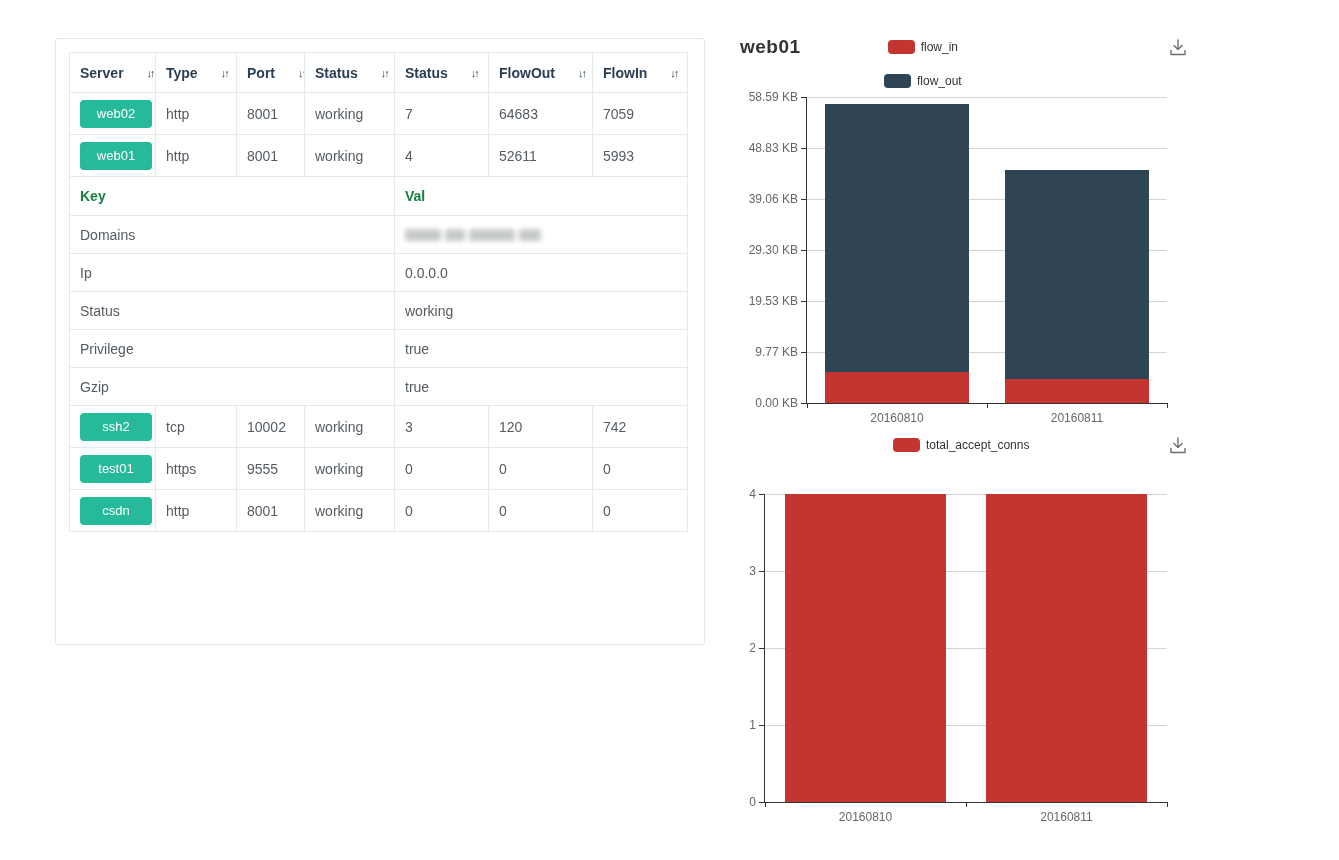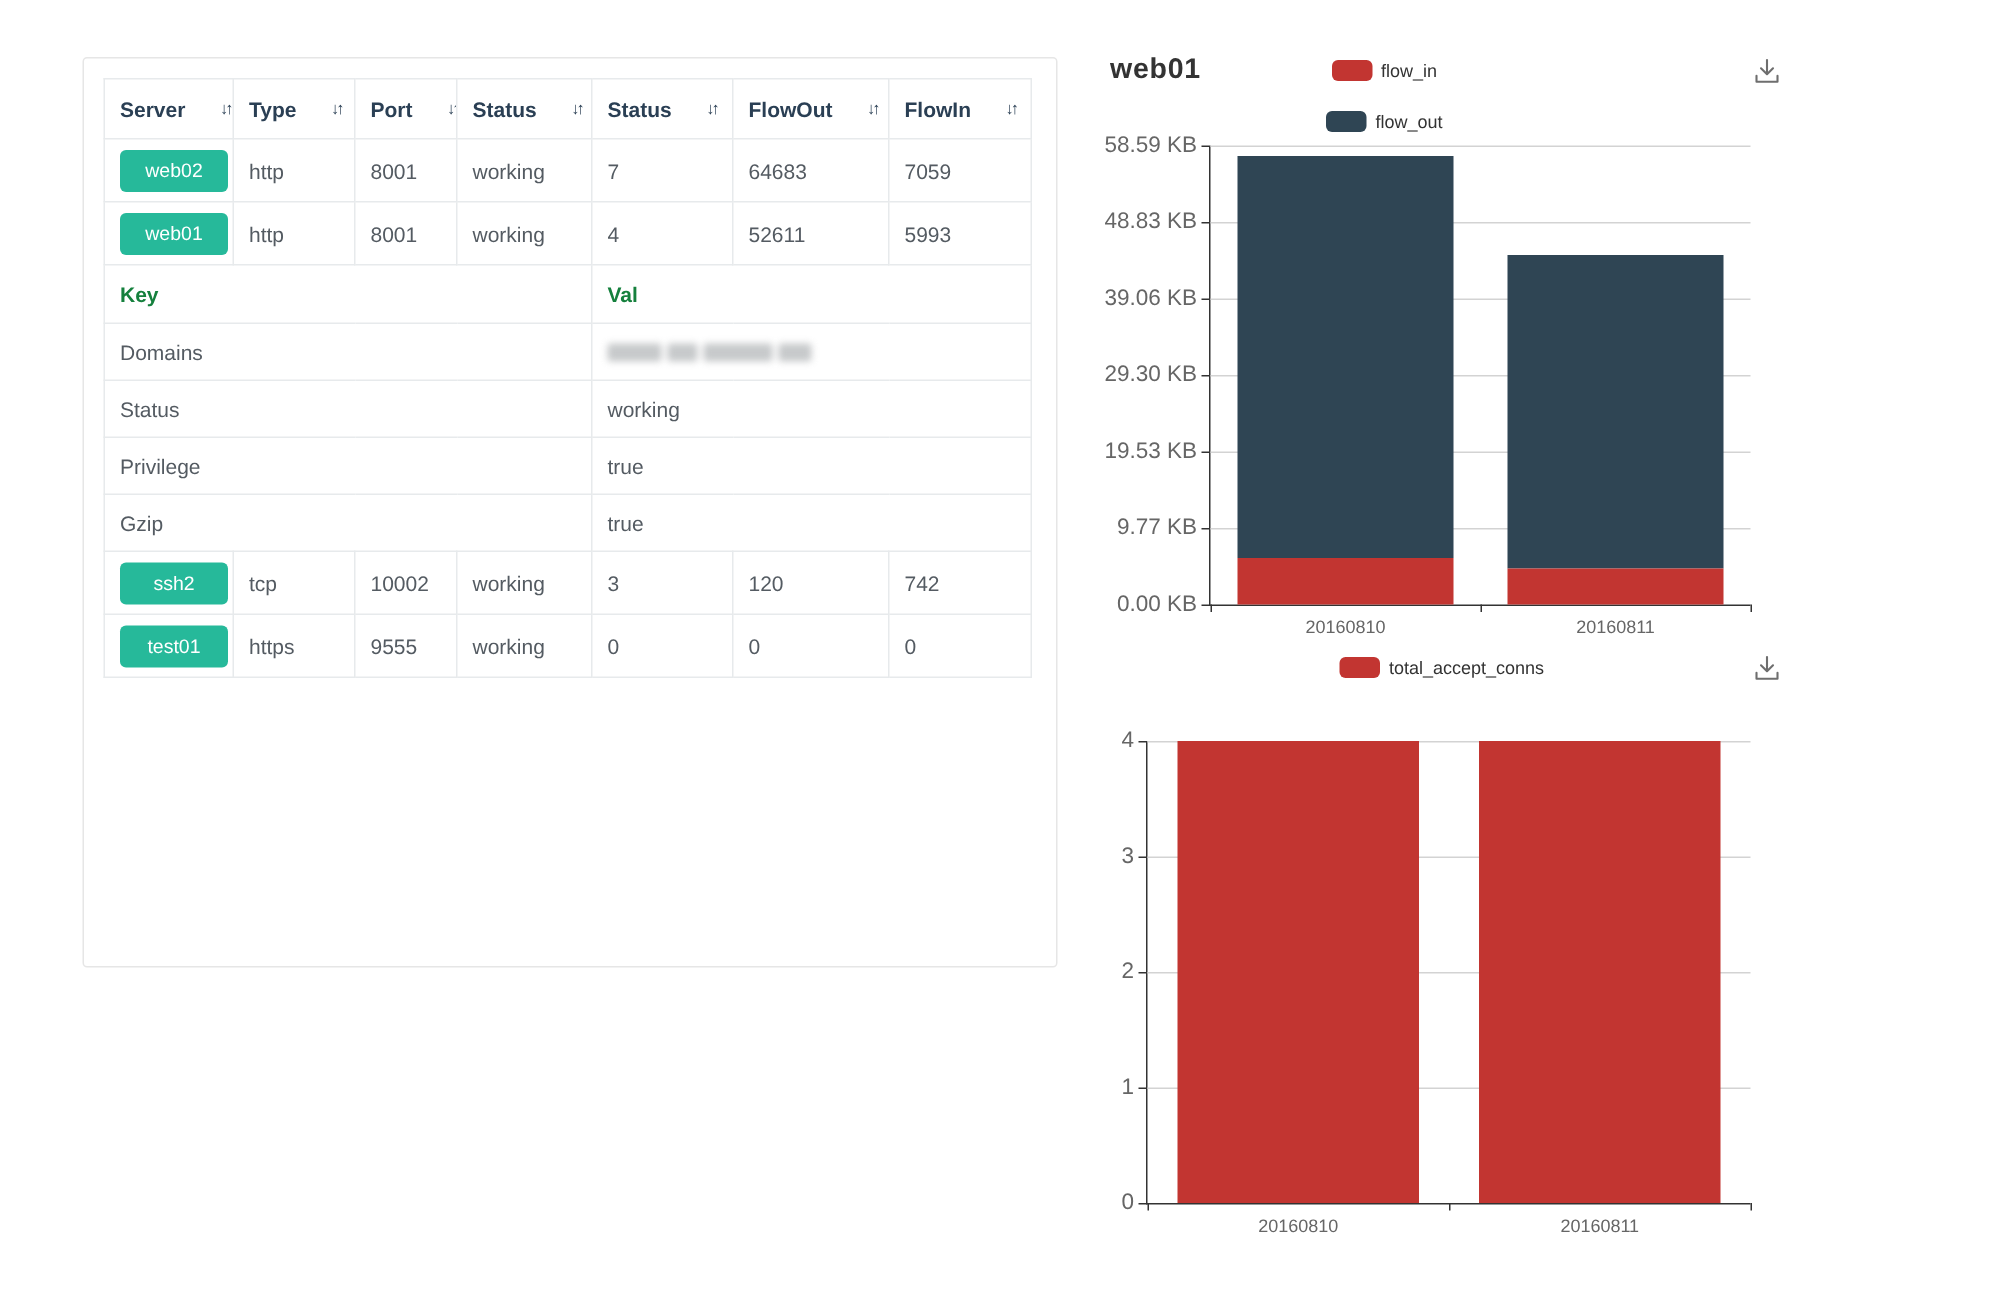--- a/index.html
+++ b/index.html
@@ -43,21 +43,21 @@
   .legend-label { font-size:12px; color:#333; }
   .dl { position:absolute; width:24px; height:24px; cursor:pointer; }
   .dl1 { left:1166px; top:36px; }
   .dl2 { left:1166px; top:434px; }
 
   .plot { position:absolute; border-left:1px solid #333; border-bottom:1px solid #333; }
   #plot0 { left:806px; top:97px;  width:361px; height:307px; }
   #plot1 { left:764px; top:494px; width:403px; height:309px; }
   .gridline { position:absolute; left:0; width:100%; height:1px; background:#d3d3d3; }
   .ylab { position:absolute; left:-79px; width:70px; text-align:right;
-    font-size:15px; color:#666; line-height:16px; }
+    font-size:12px; color:#666; line-height:16px; }
   .ytk { position:absolute; left:-6px; width:5px; height:1px; background:#333; }
   .xtk { position:absolute; width:1px; height:5px; background:#333; }
   .xlab { position:absolute; text-align:center; font-size:12px; color:#666; height:14px; }
   .bar { position:absolute; bottom:0; display:flex; flex-direction:column-reverse; }
   .seg { width:100%; }
 </style>
 </head>
 <body>
 
 <div id="page">
@@ -145,20 +145,24 @@
       <tr class="r-kv">
         <td colspan="4">Domains</td>
         <td colspan="3"><span class="blurline">
                 <span class="bb1"></span>
                 <span class="bb2"></span>
                 <span class="bb3"></span>
                 <span class="bb4"></span>
               </span></td>
       </tr>
       <tr class="r-kv">
+        <td colspan="4">Ip</td>
+        <td colspan="3">0.0.0.0</td>
+      </tr>
+      <tr class="r-kv">
         <td colspan="4">Status</td>
         <td colspan="3">working</td>
       </tr>
       <tr class="r-kv">
         <td colspan="4">Privilege</td>
         <td colspan="3">true</td>
       </tr>
       <tr class="r-kv">
         <td colspan="4">Gzip</td>
         <td colspan="3">true</td>
@@ -170,20 +174,29 @@
         <td>10002</td>
         <td>working</td>
         <td>3</td>
         <td>120</td>
         <td>742</td>
       </tr>
       <tr class="r-srv">
         <td><span class="btn-server">test01</span></td>
         <td>https</td>
         <td>9555</td>
+        <td>working</td>
+        <td>0</td>
+        <td>0</td>
+        <td>0</td>
+      </tr>
+      <tr class="r-srv">
+        <td><span class="btn-server">csdn</span></td>
+        <td>http</td>
+        <td>8001</td>
         <td>working</td>
         <td>0</td>
         <td>0</td>
         <td>0</td>
       </tr>
     </tbody>
       </table>
   </div>
 
   <div class="chart-title">web01</div>

